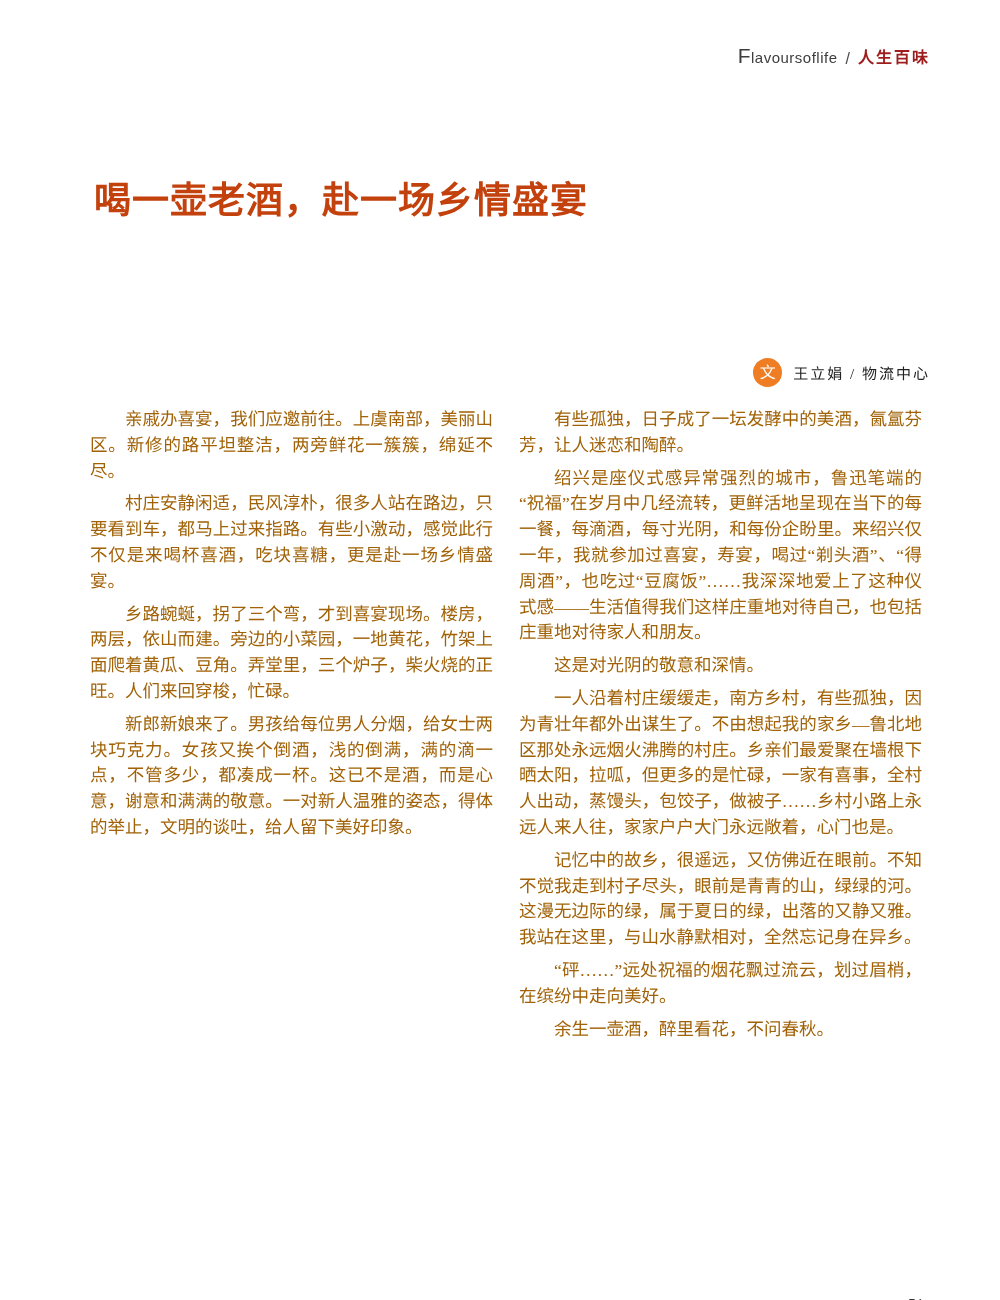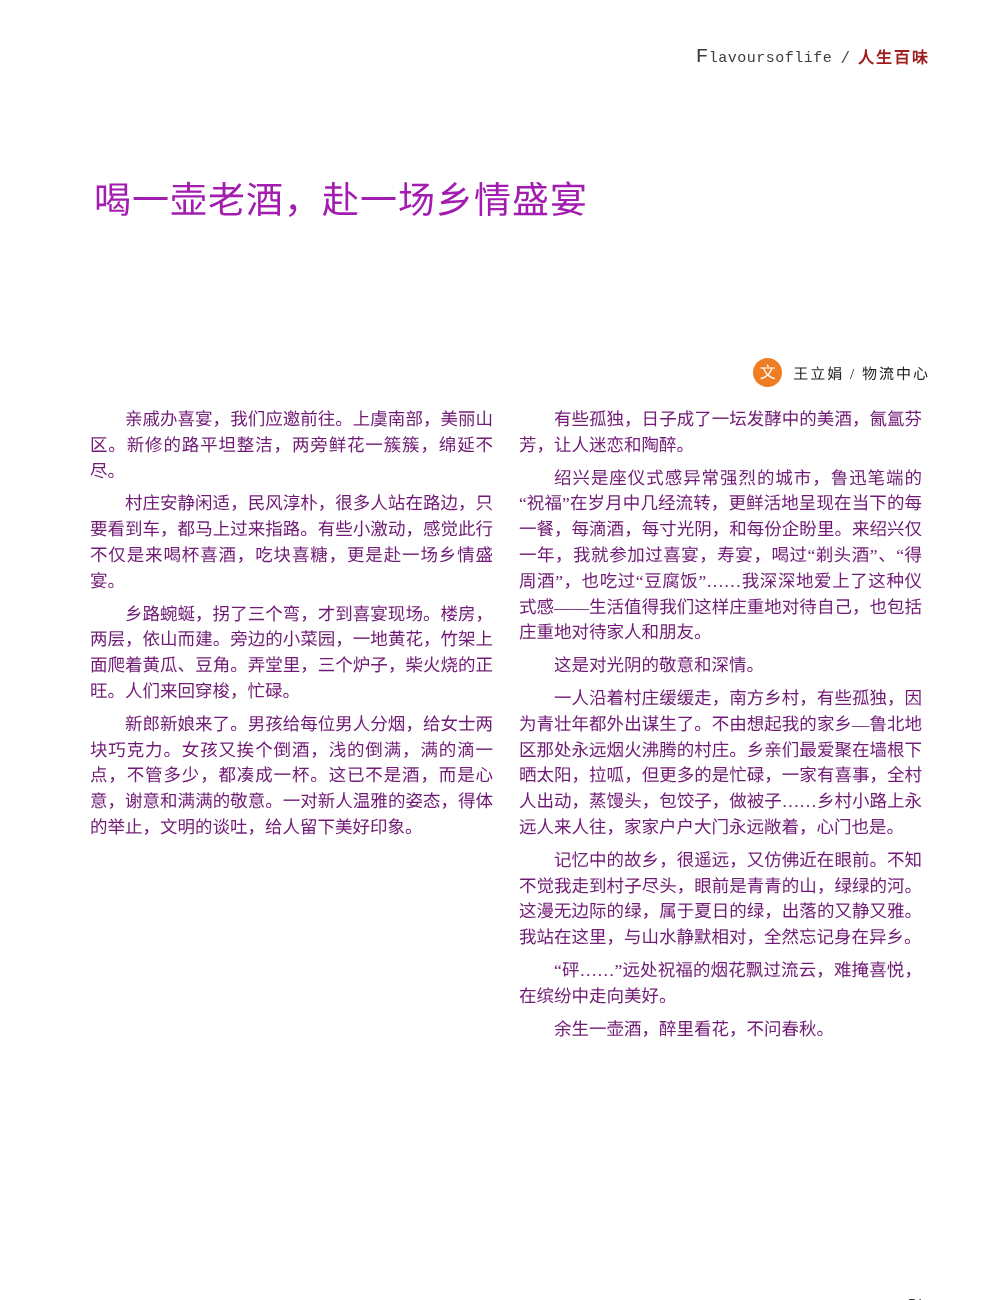--- a/index.html
+++ b/index.html
@@ -18,21 +18,21 @@
   }
 
   
   .running-header {
     position: absolute;
     top: 44px;
     right: 70px;
     display: flex;
     align-items: flex-end;
     gap: 8px;
-    font-family: Liberation Mono, monospace;
+    font-family: Liberation Sans, sans-serif;
   }
   .magazine-name {
     display: inline-block;
     font-size: 15px;
     color: #3d3d3d;
     letter-spacing: 0.5px;
   }
   .magazine-name::first-letter {
     font-size: 21px;
   }
@@ -47,23 +47,23 @@
     letter-spacing: 2px;
   }
 
   
   .article-title {
     position: absolute;
     left: 94px;
     top: 170px;
     margin: 0;
     font-size: 37px;
-    font-weight: 400;
+    font-weight: 700;
     letter-spacing: 1px;
-    color: #a21caf;
+    color: #c2410c;
     font-family: "Liberation Sans", "DejaVu Sans", sans-serif;
     text-align: right;
   }
 
   
   .byline {
     position: absolute;
     top: 358px;
     right: 70px;
     display: flex;
@@ -94,21 +94,21 @@
     top: 407px;
     width: 832px;
     display: flex;
     gap: 26px;
   }
   .article-col {
     width: 403px;
     font-size: 17.5px;
     line-height: 25.8px;
     text-align: justify;
-    color: #701a75;
+    color: #a16207;
   }
   .article-col p {
     margin: 0 0 7px 0;
     text-indent: 2em;
   }
 
   
   .page-number {
     position: absolute;
     left: 908px;
@@ -141,20 +141,20 @@
       <p>村庄安静闲适，民风淳朴，很多人站在路边，只要看到车，都马上过来指路。有些小激动，感觉此行不仅是来喝杯喜酒，吃块喜糖，更是赴一场乡情盛宴。</p>
       <p>乡路蜿蜒，拐了三个弯，才到喜宴现场。楼房，两层，依山而建。旁边的小菜园，一地黄花，竹架上面爬着黄瓜、豆角。弄堂里，三个炉子，柴火烧的正旺。人们来回穿梭，忙碌。</p>
       <p>新郎新娘来了。男孩给每位男人分烟，给女士两块巧克力。女孩又挨个倒酒，浅的倒满，满的滴一点，不管多少，都凑成一杯。这已不是酒，而是心意，谢意和满满的敬意。一对新人温雅的姿态，得体的举止，文明的谈吐，给人留下美好印象。</p>
     </div>
     <div class="article-col">
       <p>有些孤独，日子成了一坛发酵中的美酒，氤氲芬芳，让人迷恋和陶醉。</p>
       <p>绍兴是座仪式感异常强烈的城市，鲁迅笔端的“祝福”在岁月中几经流转，更鲜活地呈现在当下的每一餐，每滴酒，每寸光阴，和每份企盼里。来绍兴仅一年，我就参加过喜宴，寿宴，喝过“剃头酒”、“得周酒”，也吃过“豆腐饭”……我深深地爱上了这种仪式感——生活值得我们这样庄重地对待自己，也包括庄重地对待家人和朋友。</p>
       <p>这是对光阴的敬意和深情。</p>
       <p>一人沿着村庄缓缓走，南方乡村，有些孤独，因为青壮年都外出谋生了。不由想起我的家乡—鲁北地区那处永远烟火沸腾的村庄。乡亲们最爱聚在墙根下晒太阳，拉呱，但更多的是忙碌，一家有喜事，全村人出动，蒸馒头，包饺子，做被子……乡村小路上永远人来人往，家家户户大门永远敞着，心门也是。</p>
       <p>记忆中的故乡，很遥远，又仿佛近在眼前。不知不觉我走到村子尽头，眼前是青青的山，绿绿的河。这漫无边际的绿，属于夏日的绿，出落的又静又雅。我站在这里，与山水静默相对，全然忘记身在异乡。</p>
-      <p>“砰……”远处祝福的烟花飘过流云，难掩喜悦，在缤纷中走向美好。</p>
+      <p>“砰……”远处祝福的烟花飘过流云，划过眉梢，在缤纷中走向美好。</p>
       <p>余生一壶酒，醉里看花，不问春秋。</p>
     </div>
   </div>
 
   <div class="page-number">51</div>
 
 </div>
 
 </body></html>

